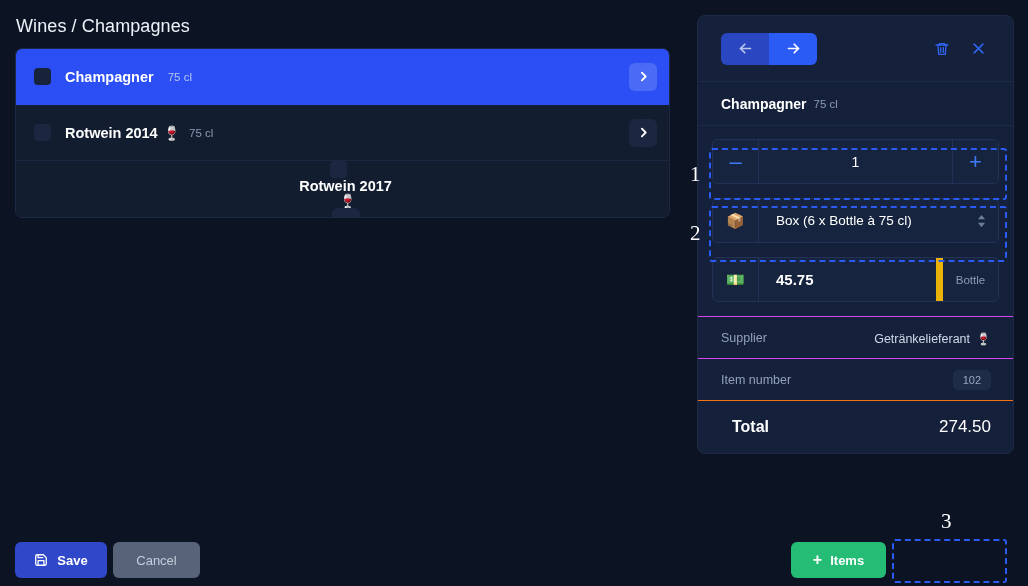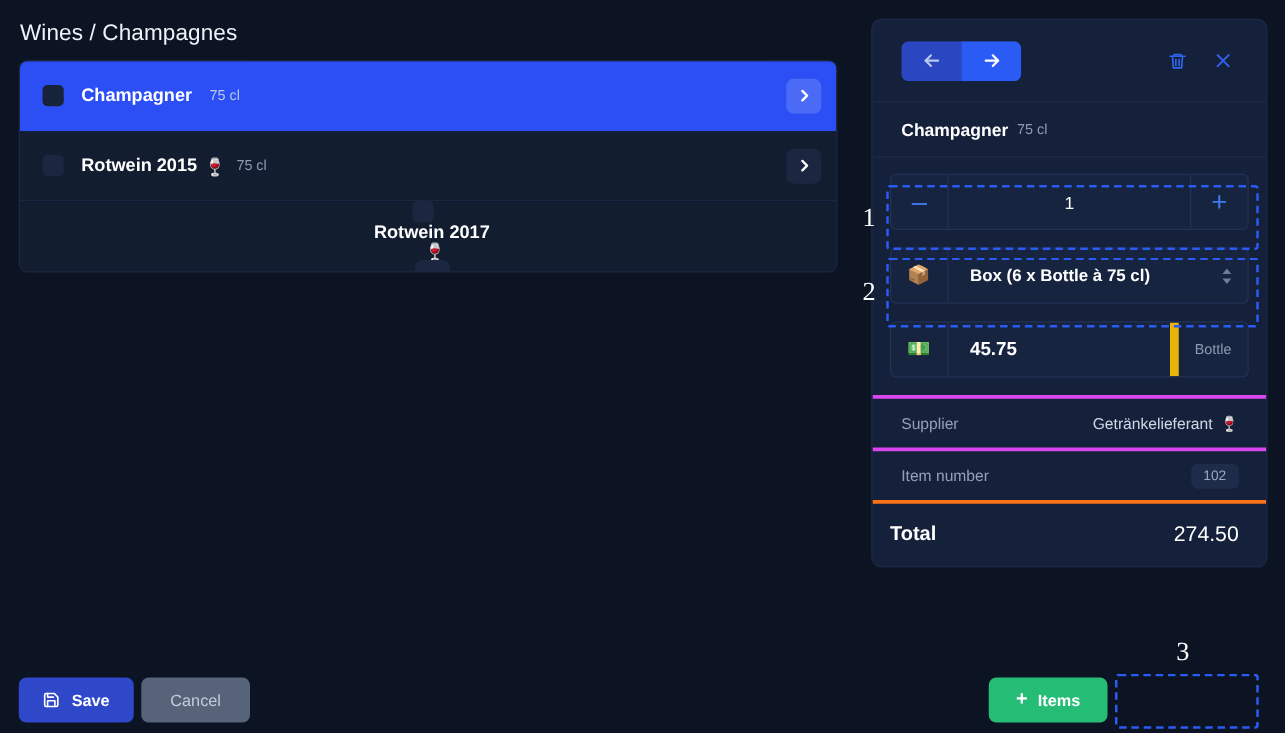--- a/index.html
+++ b/index.html
@@ -231,21 +231,21 @@
   .f-value.left {
     justify-content: flex-start;
     padding-left: 17px;
     font-size: 15px;
     font-weight: 700;
   }
   .f-value.sel {
     justify-content: flex-start;
     padding-left: 17px;
     font-size: 13.5px;
-    font-weight: 700;
+    font-weight: 400;
   }
 
   .f-unit {
     width: 62px;
     display: flex;
     align-items: center;
     justify-content: center;
     border-left: 7px solid #eab308;
     font-size: 11.5px;
     color: #8e9bb4;
@@ -274,21 +274,21 @@
     font-family: "Liberation Serif", serif;
   }
 
   
   .detail-row {
     height: 42px;
     display: flex;
     align-items: center;
     justify-content: space-between;
     padding: 0 22px 0 23px;
-    border-top: 3px solid #d946ef;
+    border-top: 1px solid #d946ef;
   }
   .d-label {
     font-size: 12.5px;
     color: #93a0b8;
   }
   .d-value {
     font-size: 12.5px;
     color: #cfd8e8;
   }
   .d-emoji { margin-left: 6px; font-size: 12px; }
@@ -299,22 +299,22 @@
     padding: 4px 10px;
     font-size: 11px;
     color: #9aa8c2;
   }
 
   .total-row {
     height: 53px;
     display: flex;
     align-items: center;
     justify-content: space-between;
-    padding: 0 22px 0 14px;
-    border-top: 3px solid #f97316;
+    padding: 0 22px 0 34px;
+    border-top: 1px solid #f97316;
   }
   .t-label {
     font-size: 16px;
     font-weight: 700;
     color: #ffffff;
   }
   .t-value {
     font-size: 17px;
     font-weight: 400;
     color: #ffffff;
@@ -393,21 +393,21 @@
       <div class="row-spacer"></div>
       <div class="row-chevron">
         <svg width="13" height="13" viewBox="0 0 24 24" fill="none" stroke="#ffffff" stroke-width="3.4" stroke-linecap="round" stroke-linejoin="round">
             <polyline points="9 5 16 12 9 19"></polyline>
           </svg>
       </div>
     </div>
 
     <div class="list-row">
       <div class="row-check"></div>
-      <span class="row-label">Rotwein 2015</span>
+      <span class="row-label">Rotwein 2014</span>
       <span class="row-emoji">🍷</span>
       <span class="row-sub">75 cl</span>
       <div class="row-spacer"></div>
       <div class="row-chevron">
         <svg width="13" height="13" viewBox="0 0 24 24" fill="none" stroke="#ffffff" stroke-width="3.4" stroke-linecap="round" stroke-linejoin="round">
             <polyline points="9 5 16 12 9 19"></polyline>
           </svg>
       </div>
     </div>
 

